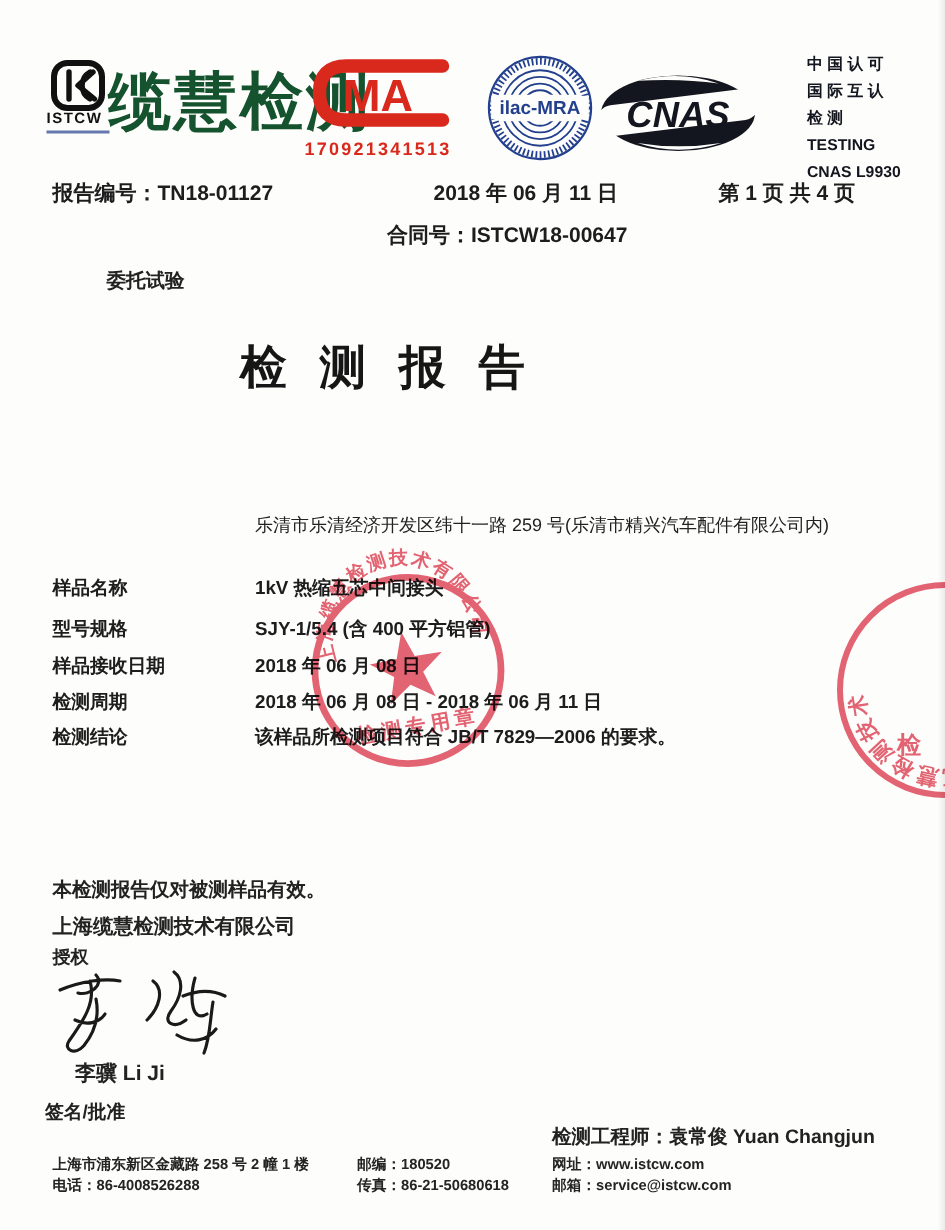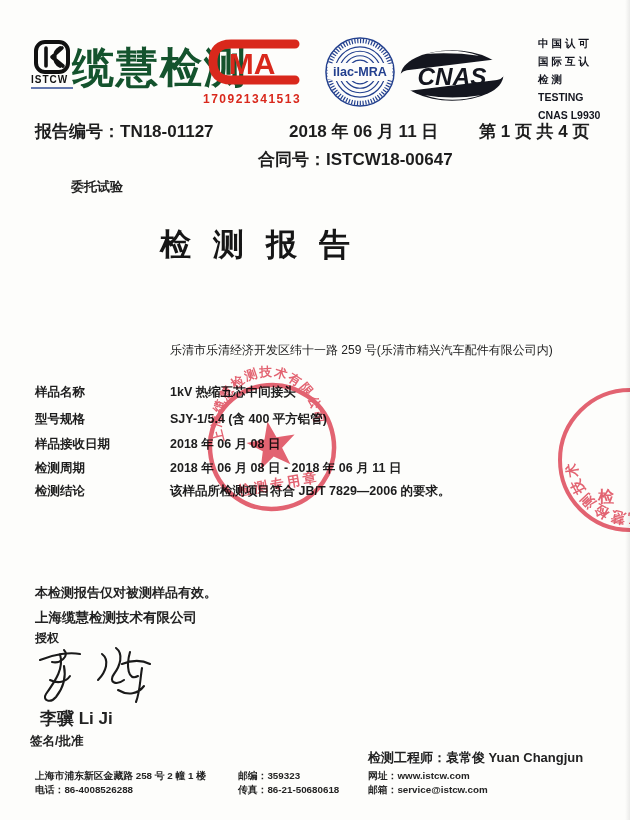--- a/index.html
+++ b/index.html
@@ -13,33 +13,33 @@
     background:linear-gradient(to right,rgba(0,0,0,0),rgba(0,0,0,0.07));pointer-events:none;}
   .abs{position:absolute;white-space:nowrap;}
   
   .brand-name{left:72px;top:40px;font-size:42px;font-weight:700;letter-spacing:2px;color:#14532d;}
   .istcw-sub{left:31px;top:74px;font-size:10px;font-weight:700;letter-spacing:1px;color:#111;}
   .istcw-tag{position:absolute;left:31px;top:87px;width:42px;height:2px;background:var(--ilac-blue,#23408e);opacity:.7;}
   .cma-number{left:203px;top:92px;font-size:12px;font-weight:700;letter-spacing:1.5px;color:var(--cma-red,#d42a1e);}
   .accred{position:absolute;left:538px;top:34px;font-size:10.5px;font-weight:700;line-height:18px;color:#14161f;}
   .accred .zh{letter-spacing:3px;}
   
-  .meta{font-size:17px;font-weight:700;color:#1d1d1d;}
+  .meta{font-size:14px;font-weight:700;color:#1d1d1d;}
   .tt{left:35px;top:178px;font-size:13px;font-weight:700;margin-left:36px;}
   .title{left:160px;top:224px;font-size:31px;font-weight:700;letter-spacing:22px;color:#161616;}
   
   .frow{position:absolute;left:35px;font-size:12.5px;font-weight:700;color:#1d1d1d;white-space:nowrap;}
   .frow .lab{display:inline-block;width:135px;}
   
   .stamp{position:absolute;mix-blend-mode:multiply;opacity:.85;}
   
   .note{left:35px;top:584px;font-size:13px;font-weight:700;}
   .co{left:35px;top:609px;font-size:13.5px;font-weight:700;}
   .auth{left:35px;top:630px;font-size:12px;font-weight:700;}
-  .signer{left:40px;top:707px;font-size:17px;font-weight:700;text-align:right;}
+  .signer{left:50px;top:707px;font-size:14px;font-weight:700;text-align:right;}
   .signapprove{left:30px;top:733px;font-size:12.5px;font-weight:700;}
   .disclaimer{position:absolute;left:201px;top:653px;width:424px;font-size:9.8px;font-weight:600;
     line-height:14.6px;color:#272727;white-space:normal;text-align:justify;}
   .engineer{left:368px;top:749px;font-size:13px;font-weight:700;}
   
   .foot{font-size:9.8px;font-weight:600;color:#242424;}
   .f1{left:35px;}.f2{left:238px;}.f3{left:368px;}
   .r1{top:770px;}.r2{top:784px;}
 </style>
 </head>
@@ -180,18 +180,18 @@
   <div class="abs signer">李骥 Li Ji</div>
   <div class="abs signapprove">签名/批准</div>
 
 
   <div class="abs engineer">
     <span>检测工程师：</span><span>袁常俊  Yuan Changjun</span>
   </div>
 
   <div class="abs foot f1 r1">上海市浦东新区金藏路 258 号 2 幢 1 楼</div>
   <div class="abs foot f1 r2">电话：86-4008526288</div>
-  <div class="abs foot f2 r1">邮编：359323</div>
+  <div class="abs foot f2 r1">邮编：180520</div>
   <div class="abs foot f2 r2">传真：86-21-50680618</div>
   <div class="abs foot f3 r1">网址：www.istcw.com</div>
   <div class="abs foot f3 r2">邮箱：service@istcw.com</div>
 
 </div>
 
 </body></html>

